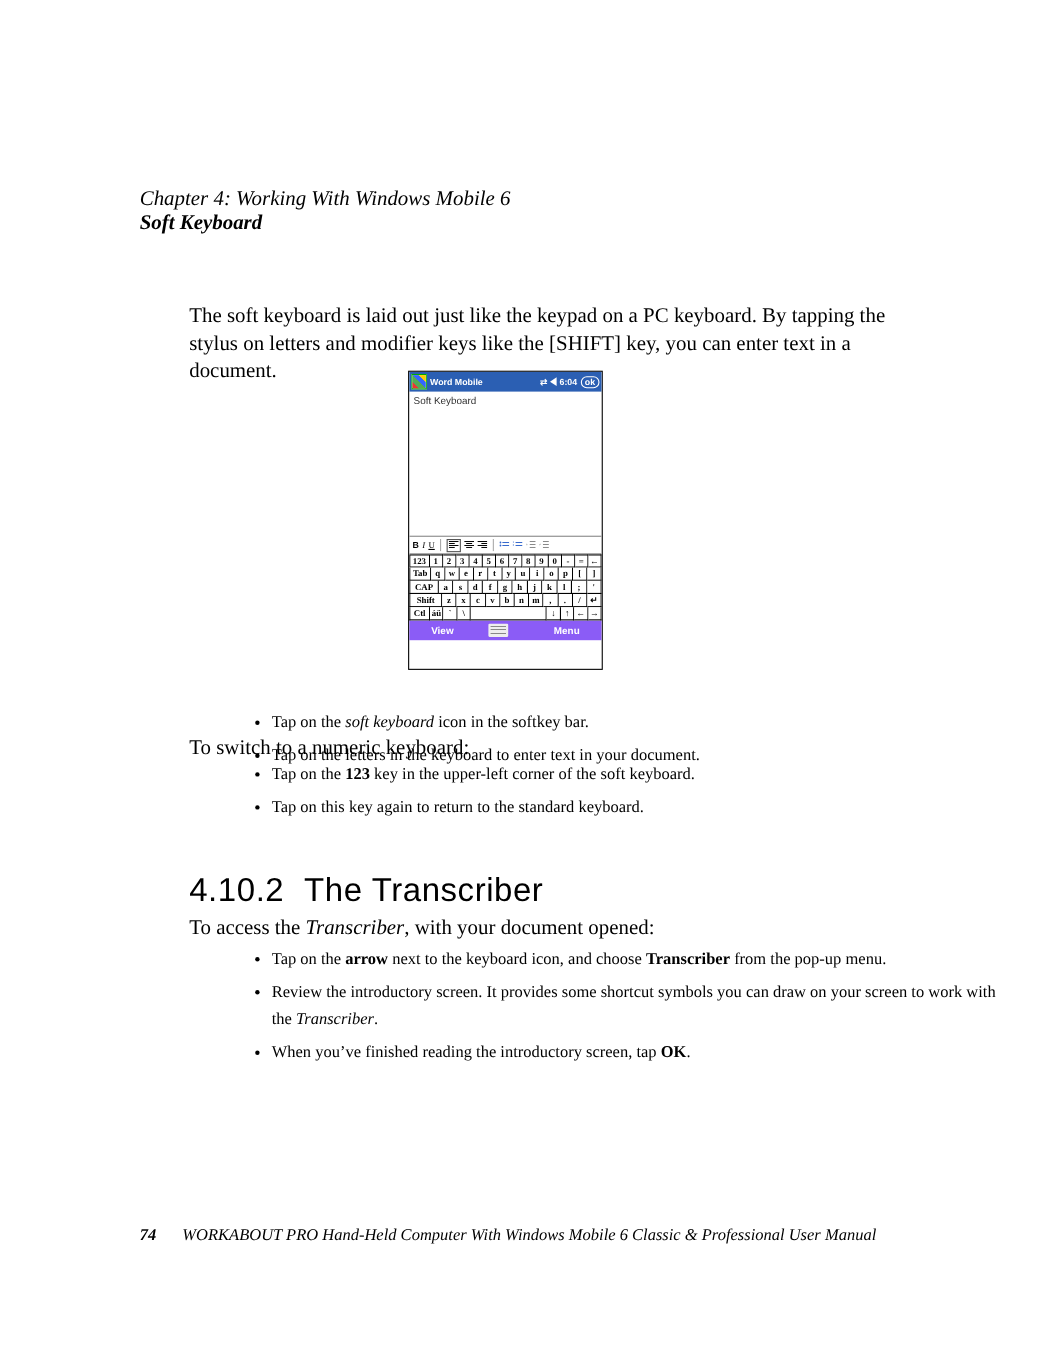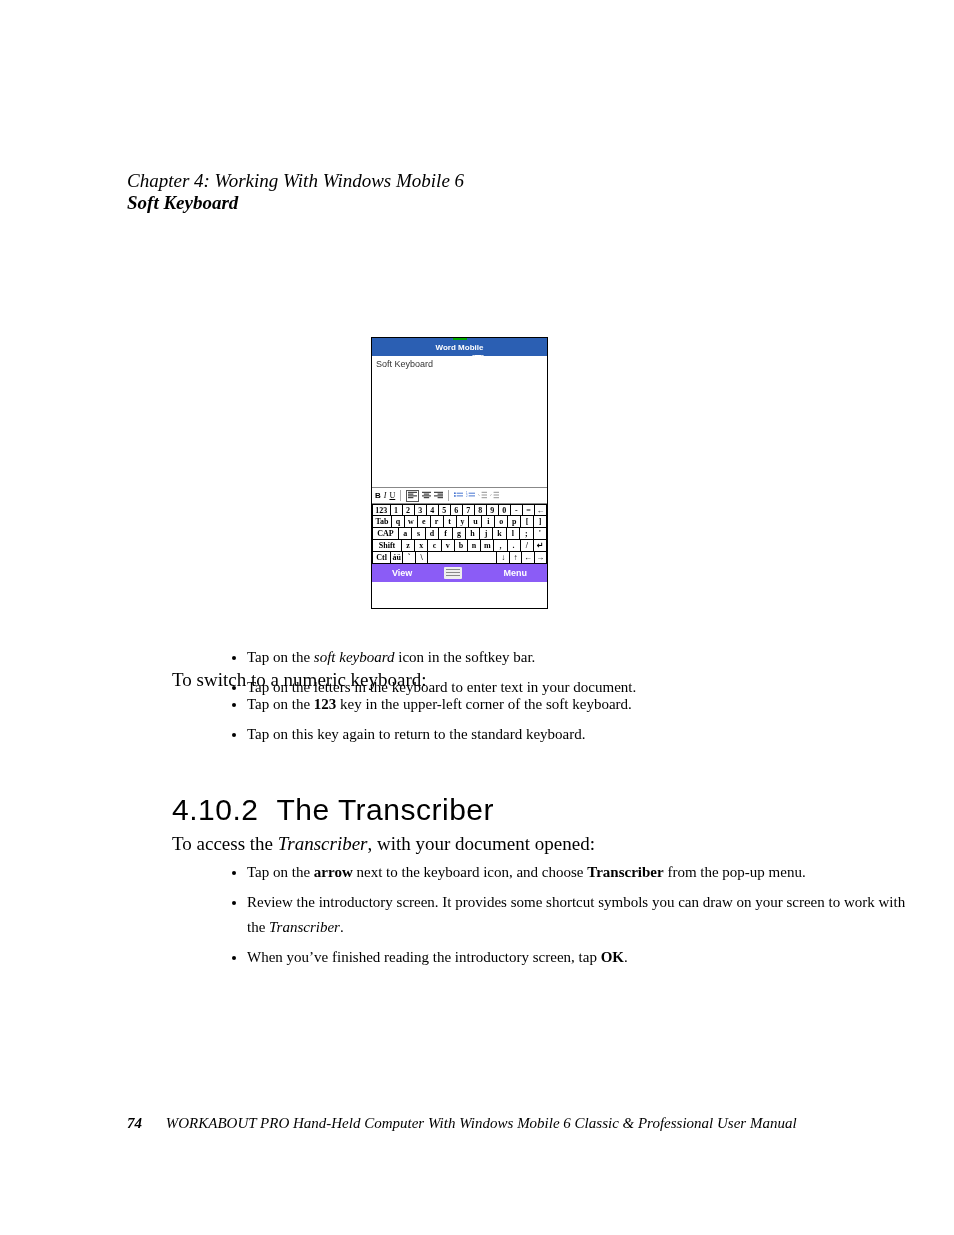--- a/index.html
+++ b/index.html
@@ -47,21 +47,20 @@
     width:175px; height:270px;
     border:1px solid #000; background:#fff;
     font-family:Tahoma, Arial, sans-serif; font-size:8px;
     color:#000;
     overflow:hidden;
   }
   .titlebar {
     height:18px; background:#2b5fb3; color:#fff;
     display:flex; align-items:center; gap:3px; padding:0 2px;
     font-weight:bold;
-    flex-direction:column;
   }
   .flag { width:12px; height:12px; background:#fff; border:1px solid #0a0;
     display:inline-block; position:relative; }
   .flag:before{content:"";position:absolute;inset:0;
     background:linear-gradient(45deg,#e33 25%,#5a5 25% 50%,#36f 50% 75%,#fc0 75%);}
   .tb-title{flex:1 1 auto;}
   .tb-right{display:flex;align-items:center;gap:3px;}
   .speaker{width:0;height:0;border-top:4px solid transparent;border-bottom:4px solid transparent;border-right:6px solid #fff;}
   .ok-btn{border:1px solid #fff;border-radius:8px;padding:0 3px;}
   .docname{padding:3px 4px;font-size:9px;color:#333;}
@@ -109,20 +108,21 @@
 <body>
 
 <div class="page">
 
   <div class="chapter-header">
     <div>Chapter  4:  Working With Windows Mobile 6</div>
     <div class="line2">Soft Keyboard</div>
   </div>
 
 
+  <div class="body-block p1">The soft keyboard is laid out just like the keypad on a PC keyboard. By tapping the stylus on letters and modifier keys like the [SHIFT] key, you can enter text in a document.</div>
 
   <div class="shot">
     <div class="titlebar">
       <span class="flag"></span>
       <span class="tb-title">Word Mobile</span>
       <span class="tb-right">
         <span style="letter-spacing:-1px;">⇄</span>
         <span class="speaker"></span>
         <span>6:04</span>
         <span class="ok-btn">ok</span>

